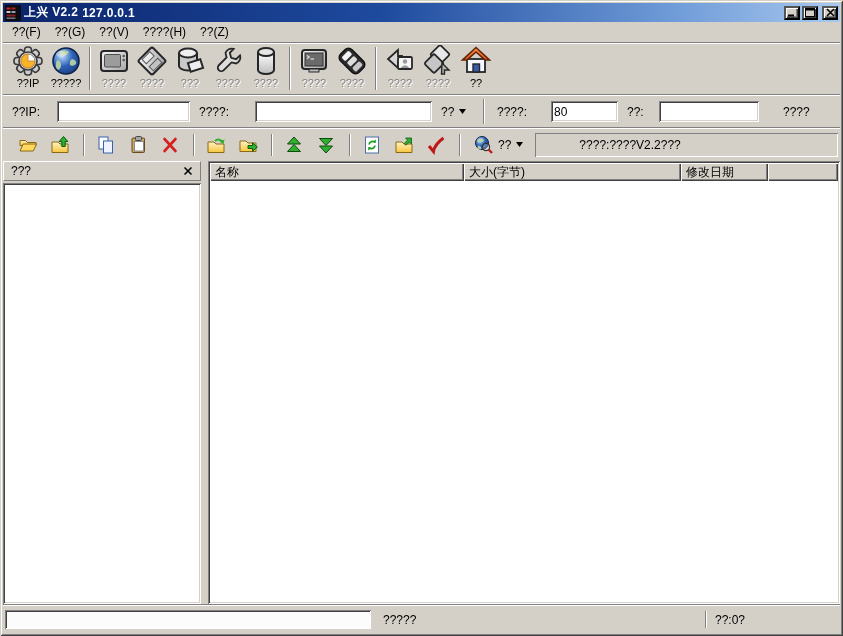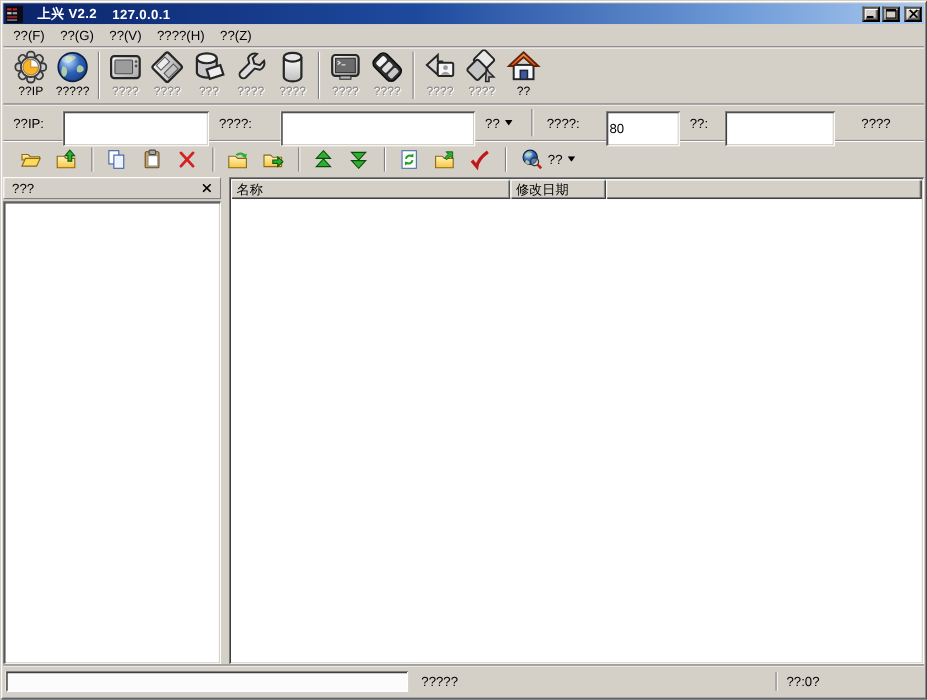--- a/index.html
+++ b/index.html
@@ -6,21 +6,21 @@
   html,body { width:843px; height:636px; overflow:hidden; background:#3a6ea5;
               font-family:"Liberation Sans", sans-serif; font-size:12px; color:#000; }
 
   
   .window { width:843px; height:636px; background:#d4d0c8; display:flex; flex-direction:column;
             padding:3px;
             box-shadow: inset 1px 1px 0 #d4d0c8, inset -1px -1px 0 #404040,
                         inset 2px 2px 0 #ffffff, inset -2px -2px 0 #808080; }
 
   .titlebar { height:19px; flex:0 0 19px; display:flex; align-items:center; padding:0 2px;
-              background:linear-gradient(to right,#0b246b 0%,#1e4a9e 45%,#6f9bd8 80%,#a8c8ee 100%);gap:10px; }
+              background:linear-gradient(to right,#0b246b 0%,#1e4a9e 45%,#6f9bd8 80%,#a8c8ee 100%); }
   .app-icon { width:16px; height:16px; margin-right:3px; flex:0 0 16px; }
   .title-text { color:#fff; font-weight:bold; font-size:12px; letter-spacing:.3px; white-space:nowrap; }
   .title-host { margin-left:4px; }
   .win-controls { margin-left:auto; display:flex; gap:2px; }
   .win-btn { width:16px; height:14px; background:#d4d0c8; display:flex; align-items:center; justify-content:center;
              box-shadow: inset 1px 1px 0 #fff, inset -1px -1px 0 #404040, inset -2px -2px 0 #808080; }
   .win-btn.close { margin-left:2px; }
 
   .menubar { height:20px; flex:0 0 20px; display:flex; align-items:center; padding-left:2px; background:#d4d0c8; }
   .menu-item { padding:2px 7px; white-space:nowrap; }
@@ -31,21 +31,21 @@
   .toolbar-main { height:52px; flex:0 0 52px; display:flex; align-items:center; padding-left:6px; }
   .tb1-btn { width:38px; height:48px; display:flex; flex-direction:column; align-items:center; justify-content:flex-start; }
   .tb1-btn svg { flex:0 0 32px; }
   .tb1-label { font-size:11px; line-height:13px; white-space:nowrap; }
   .tb1-label.dis { color:#848484; text-shadow:1px 1px 0 #fff; }
   .vsep { width:2px; border-left:1px solid #808080; border-right:1px solid #fff; align-self:stretch; margin:4px 4px; }
 
   
   .addr-row { height:33px; flex:0 0 33px; position:relative; }
   .addr-label { position:absolute; top:0; height:33px; display:flex; align-items:center; white-space:nowrap; }
-  .field { position:absolute; top:6px; height:32px; background:#fff; border:none; outline:none;
+  .field { position:absolute; top:6px; height:21px; background:#fff; border:none; outline:none;
            padding:2px 3px; font:12px "Liberation Sans",sans-serif;
            box-shadow: inset 1px 1px 0 #808080, inset -1px -1px 0 #fff, inset 2px 2px 0 #404040, inset -2px -2px 0 #d4d0c8; }
   .flat-drop { position:absolute; top:6px; height:21px; display:flex; align-items:center; gap:5px; padding:0 4px; background:transparent; border:none; font:12px "Liberation Sans",sans-serif; }
   .groove-v { position:absolute; top:4px; height:25px; width:2px; border-left:1px solid #808080; border-right:1px solid #fff; }
 
   
   .toolbar-file { height:34px; flex:0 0 34px; display:flex; align-items:center; padding-left:10px; }
   .tb2-btn { width:30px; height:26px; display:flex; align-items:center; justify-content:center; flex:0 0 30px; margin-right:2px; }
   .vsep2 { width:2px; height:22px; border-left:1px solid #808080; border-right:1px solid #fff; margin:0 6px; flex:0 0 2px; }
   .tb2-drop { display:flex; align-items:center; gap:5px; padding:0 6px; height:26px; background:transparent; border:none; font:12px "Liberation Sans",sans-serif; }
@@ -402,20 +402,23 @@
         <path d="M5 4.5 q4 -1.5 6 0.5 q-1.5 3 -5 2.5 q-2.5 -1 -1 -3 z M5.5 10.5 q3 0.5 3 3.5 q-2.5 1 -4 -1 q0 -2 1 -2.5 z" fill="#bdd6a4" opacity="0.9"></path>
         <circle cx="13" cy="12" r="3.6" fill="#ffffff" fill-opacity="0.25" stroke="#333" stroke-width="1.2"></circle>
         <line x1="15.7" y1="14.7" x2="19" y2="18" stroke="#c02020" stroke-width="2.4"></line>
       </svg>
       <span>??</span>
       <svg width="7" height="5" viewBox="0 0 7 5">
           <path d="M0 0 h7 l-3.5 5 z" fill="#000"></path>
         </svg>
     </button>
 
+    <div class="tb2-panel">
+      <span>????:????V2.2???</span>
+    </div>
   </div>
 
   <div class="main">
 
     <div class="sidebar">
       <div class="sidebar-header">
         <span>???</span>
         <button class="sidebar-close">
           <svg width="8" height="8" viewBox="0 0 8 8">
               <path d="M0.5 0.5 L7.5 7.5 M7.5 0.5 L0.5 7.5" stroke="#000" stroke-width="1.5"></path>
@@ -424,20 +427,21 @@
       </div>
       <div class="tree-box">
       </div>
     </div>
 
     <div class="splitter"></div>
 
     <div class="listview">
       <div class="list-header">
         <div class="col-h" style="width:254px">名称</div>
+        <div class="col-h" style="width:217px">大小(字节)</div>
         <div class="col-h" style="width:87px">修改日期</div>
         <div class="col-h" style="flex:1"></div>
       </div>
       <div class="list-body"></div>
     </div>
   </div>
 
   <div class="statusbar">
     <div class="progress-well">
       <span></span>

